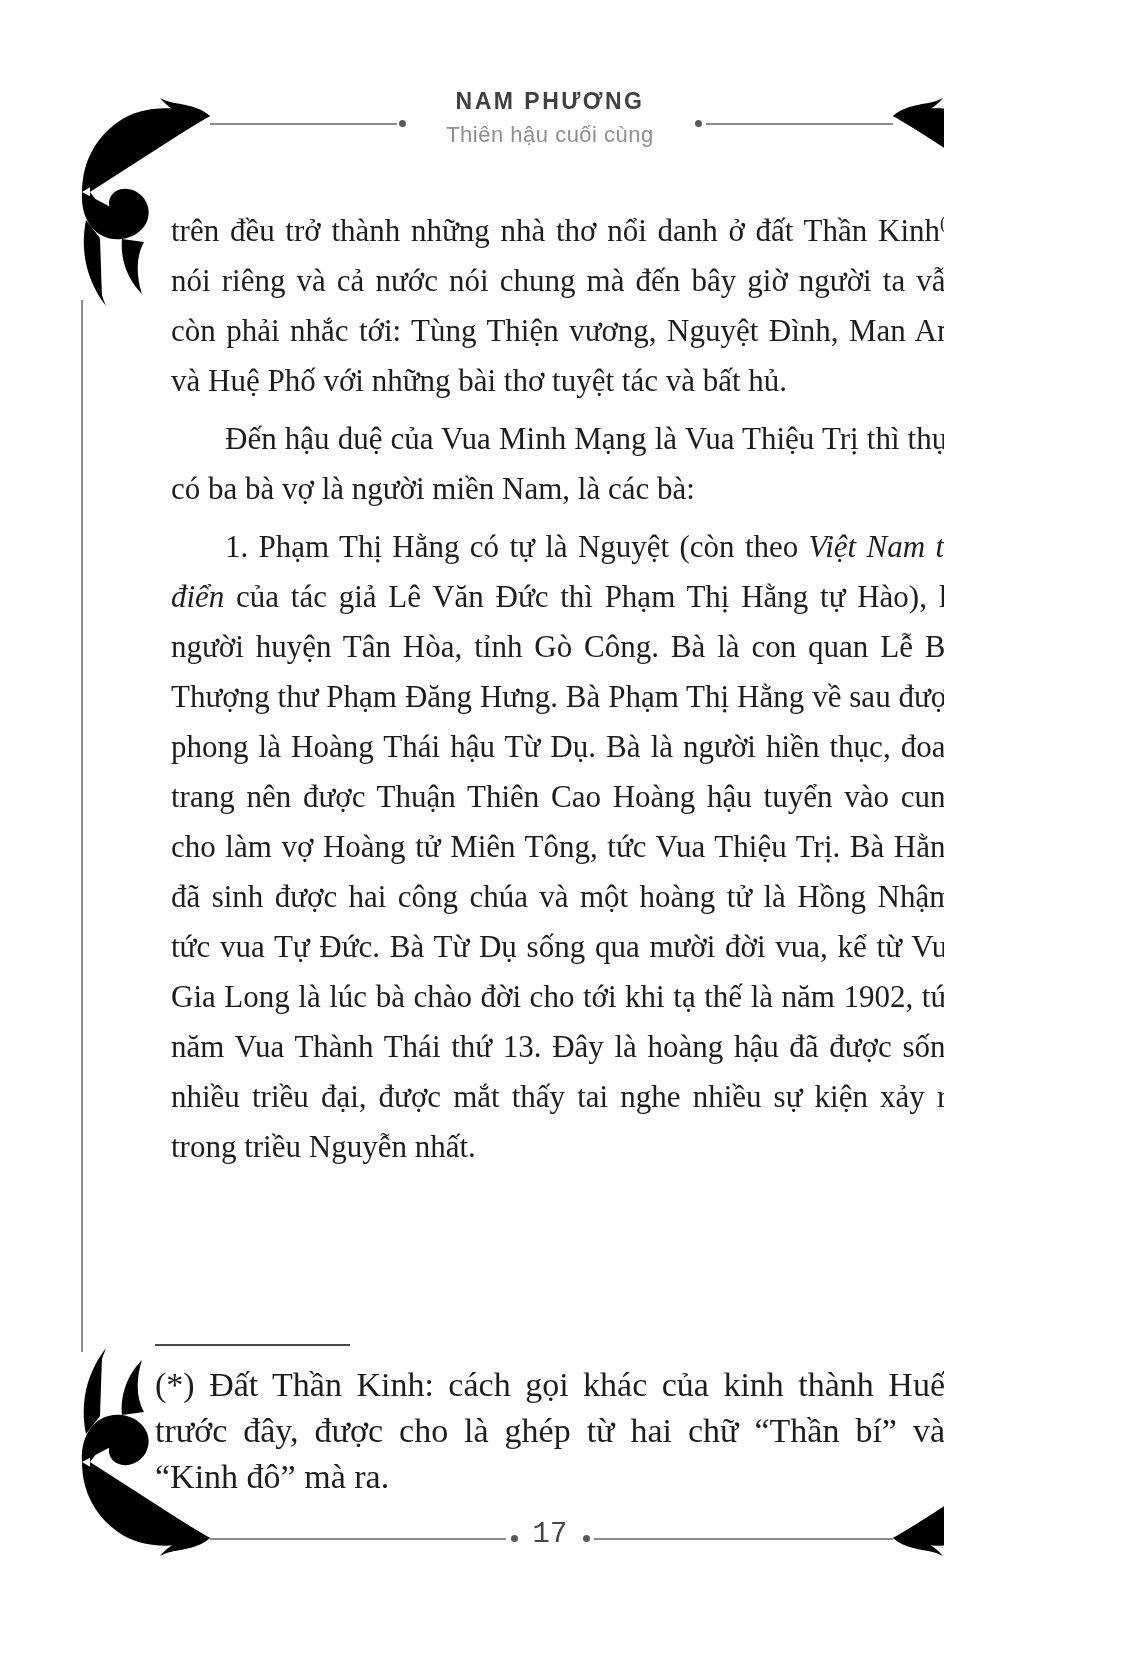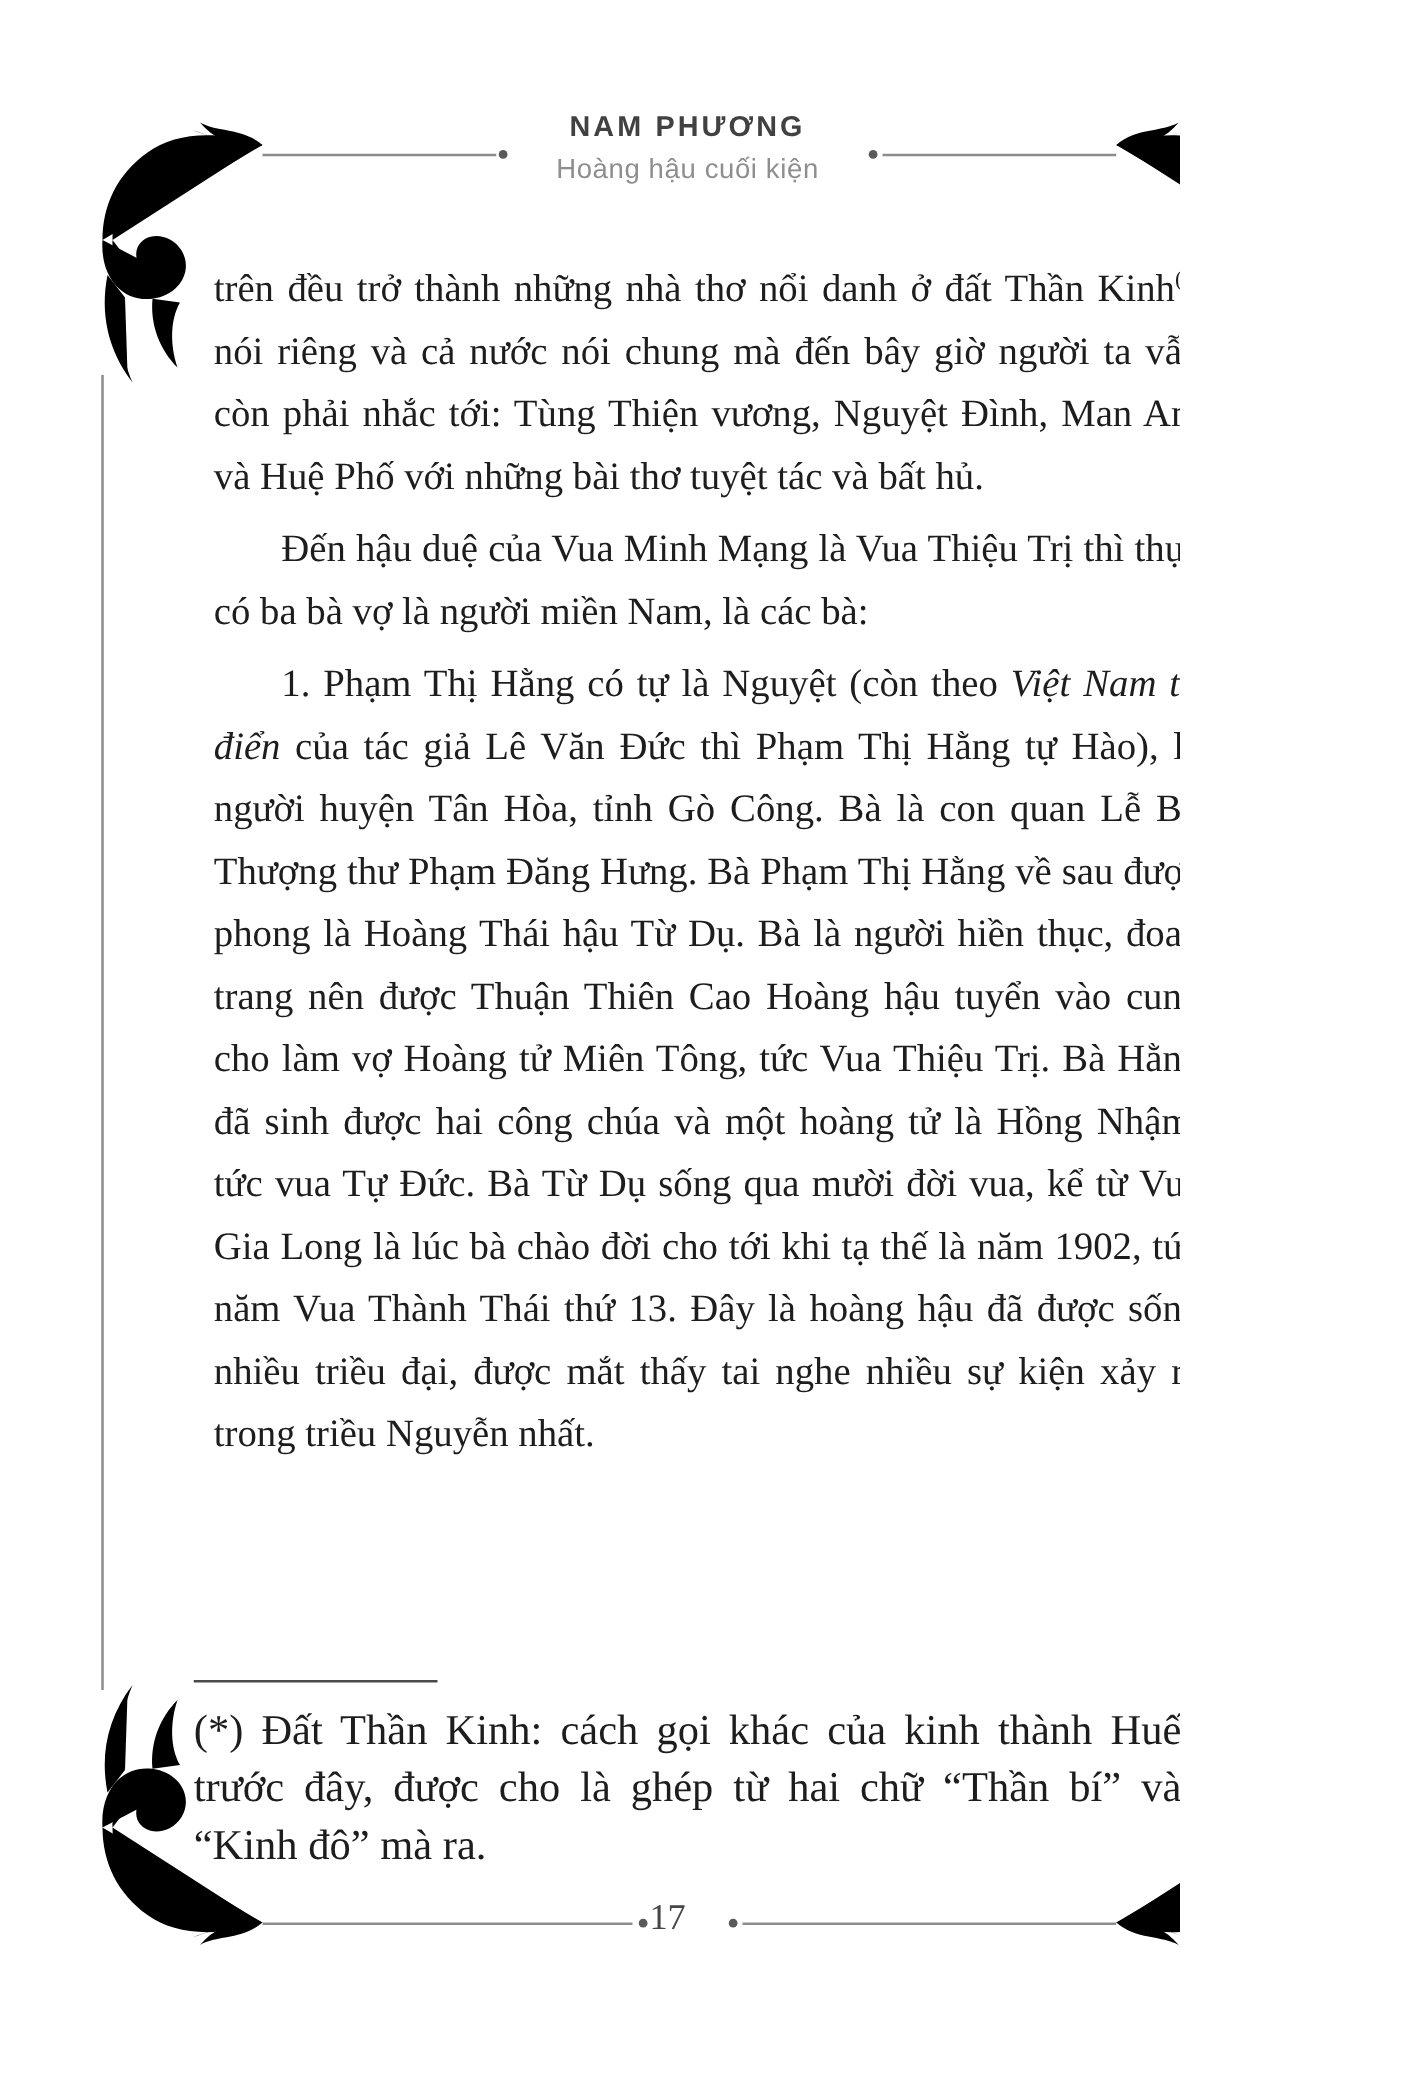--- a/index.html
+++ b/index.html
@@ -54,22 +54,22 @@
   .seg-italic{font-style:italic;}
   .seg-super{font-size:18px; position:relative; top:-12px; line-height:0;}
   
   .footnote-rule{position:absolute; left:155px; top:1344px; width:195px; height:2px; background:var(--footnote-rule);}
   .footnote-text{
     position:absolute; left:155px; top:1362px; width:790px;
     font-size:34px; line-height:46px; text-align:justify; color:var(--body-text);
   }
   
   .page-number{
-    position:absolute; left:139px; top:1518px; width:790px; text-align:center;
-    font-family:Liberation Serif, serif;
+    position:absolute; left:155px; top:1518px; width:790px; text-align:center;
+    font-family:Liberation Mono, monospace;
     font-size:29px; font-weight:400; color:var(--page-number);
   }
 </style>
 </head>
 <body>
 
 <div class="page">
 
   <svg width="0" height="0" style="position:absolute" aria-hidden="true">
     <defs>
@@ -99,21 +99,21 @@
       <use href="#flourish"></use>
     </svg>
   <svg class="orn orn-br">
       <use href="#flourish"></use>
     </svg>
 
   <div class="frame-line frame-left"></div>
   <div class="frame-line frame-right"></div>
 
   <div class="head-title">NAM PHƯƠNG</div>
-  <div class="head-sub">Hoàng hậu cuối kiện</div>
+  <div class="head-sub">Thiên hậu cuối cùng</div>
   <div class="hrule hdr-rule-l"></div>
   <div class="hrule hdr-rule-r"></div>
   <div class="dot hdr-dot-l"></div>
   <div class="dot hdr-dot-r"></div>
 
   <main class="body-text">
       <p class="para"><span class="seg-normal">trên đều trở thành những nhà thơ nổi danh ở đất Thần Kinh</span><span class="seg-super">(*)</span><span class="seg-normal"> nói riêng và cả nước nói chung mà đến bây giờ người ta vẫn còn phải nhắc tới: Tùng Thiện vương, Nguyệt Đình, Man Am và Huệ Phố với những bài thơ tuyệt tác và bất hủ.</span></p>
       <p class="para indent"><span class="seg-normal">Đến hậu duệ của Vua Minh Mạng là Vua Thiệu Trị thì thục có ba bà vợ là người miền Nam, là các bà:</span></p>
       <p class="para indent"><span class="seg-normal">1. Phạm Thị Hằng có tự là Nguyệt (còn theo </span><span class="seg-italic">Việt Nam tự điển</span><span class="seg-normal"> của tác giả Lê Văn Đức thì Phạm Thị Hằng tự Hào), là người huyện Tân Hòa, tỉnh Gò Công. Bà là con quan Lễ Bộ Thượng thư Phạm Đăng Hưng. Bà Phạm Thị Hằng về sau được phong là Hoàng Thái hậu Từ Dụ. Bà là người hiền thục, đoan trang nên được Thuận Thiên Cao Hoàng hậu tuyển vào cung cho làm vợ Hoàng tử Miên Tông, tức Vua Thiệu Trị. Bà Hằng đã sinh được hai công chúa và một hoàng tử là Hồng Nhậm, tức vua Tự Đức. Bà Từ Dụ sống qua mười đời vua, kể từ Vua Gia Long là lúc bà chào đời cho tới khi tạ thế là năm 1902, tức năm Vua Thành Thái thứ 13. Đây là hoàng hậu đã được sống nhiều triều đại, được mắt thấy tai nghe nhiều sự kiện xảy ra trong triều Nguyễn nhất.</span></p>
     </main>

